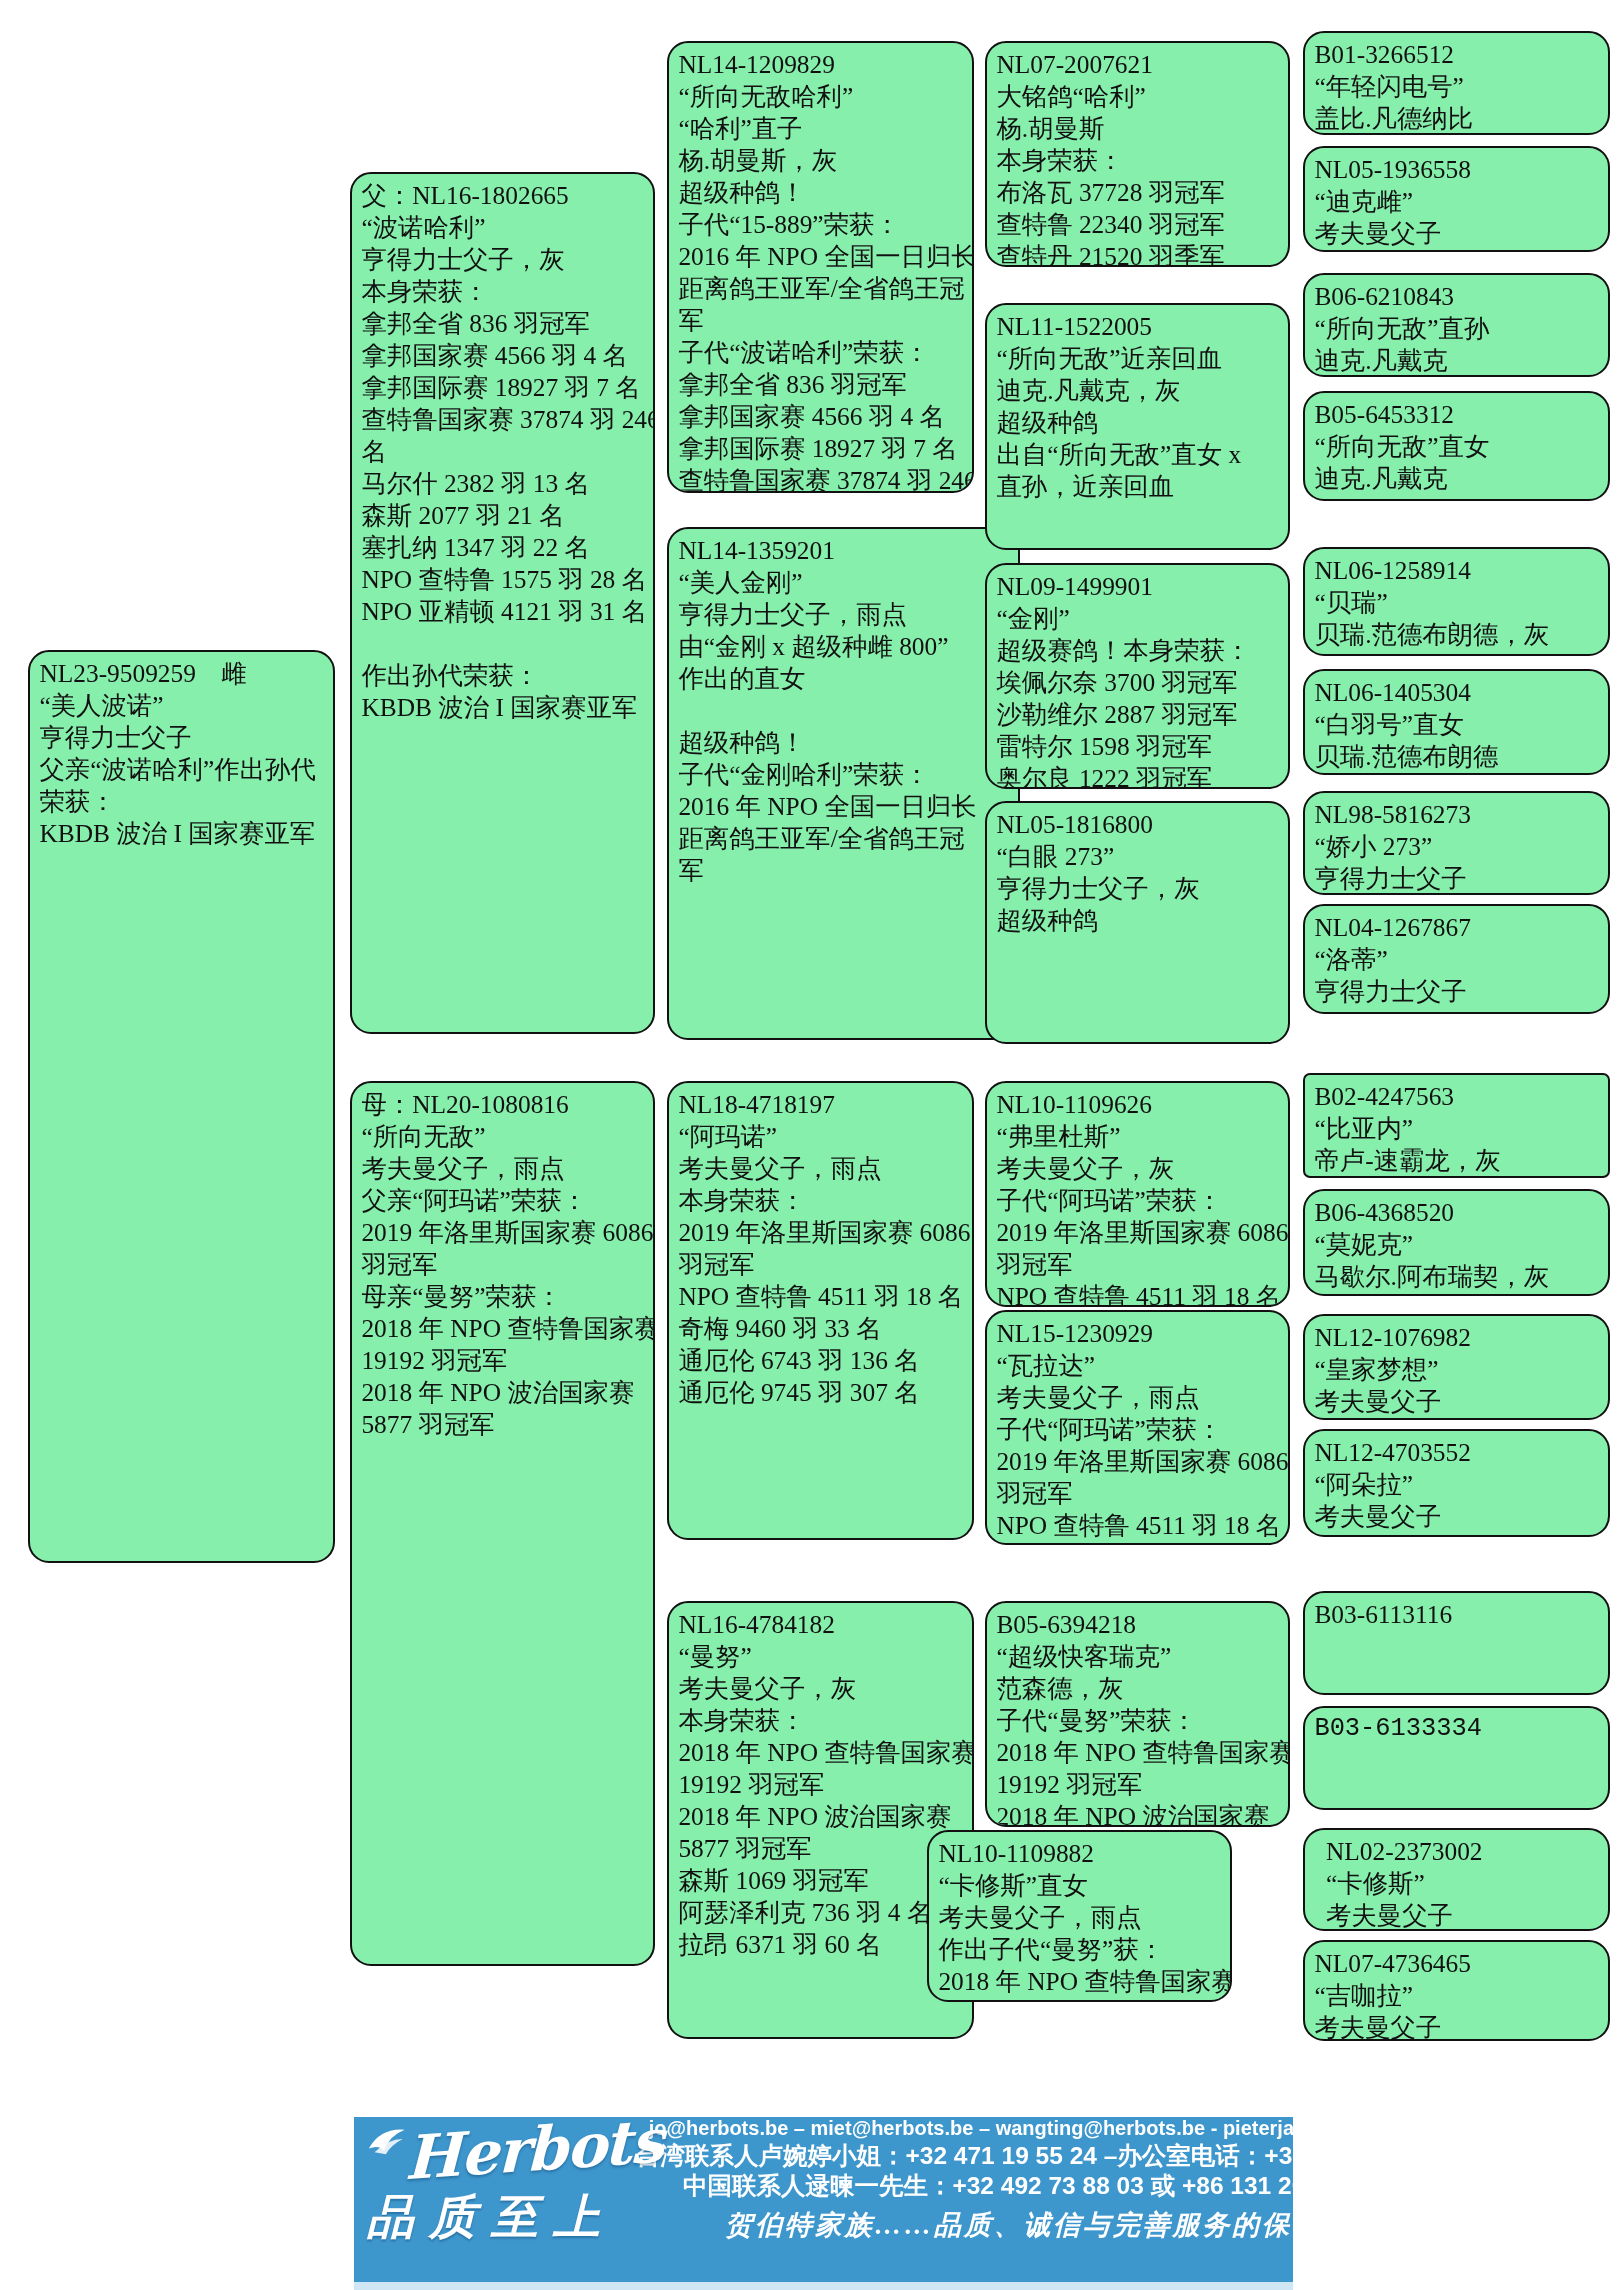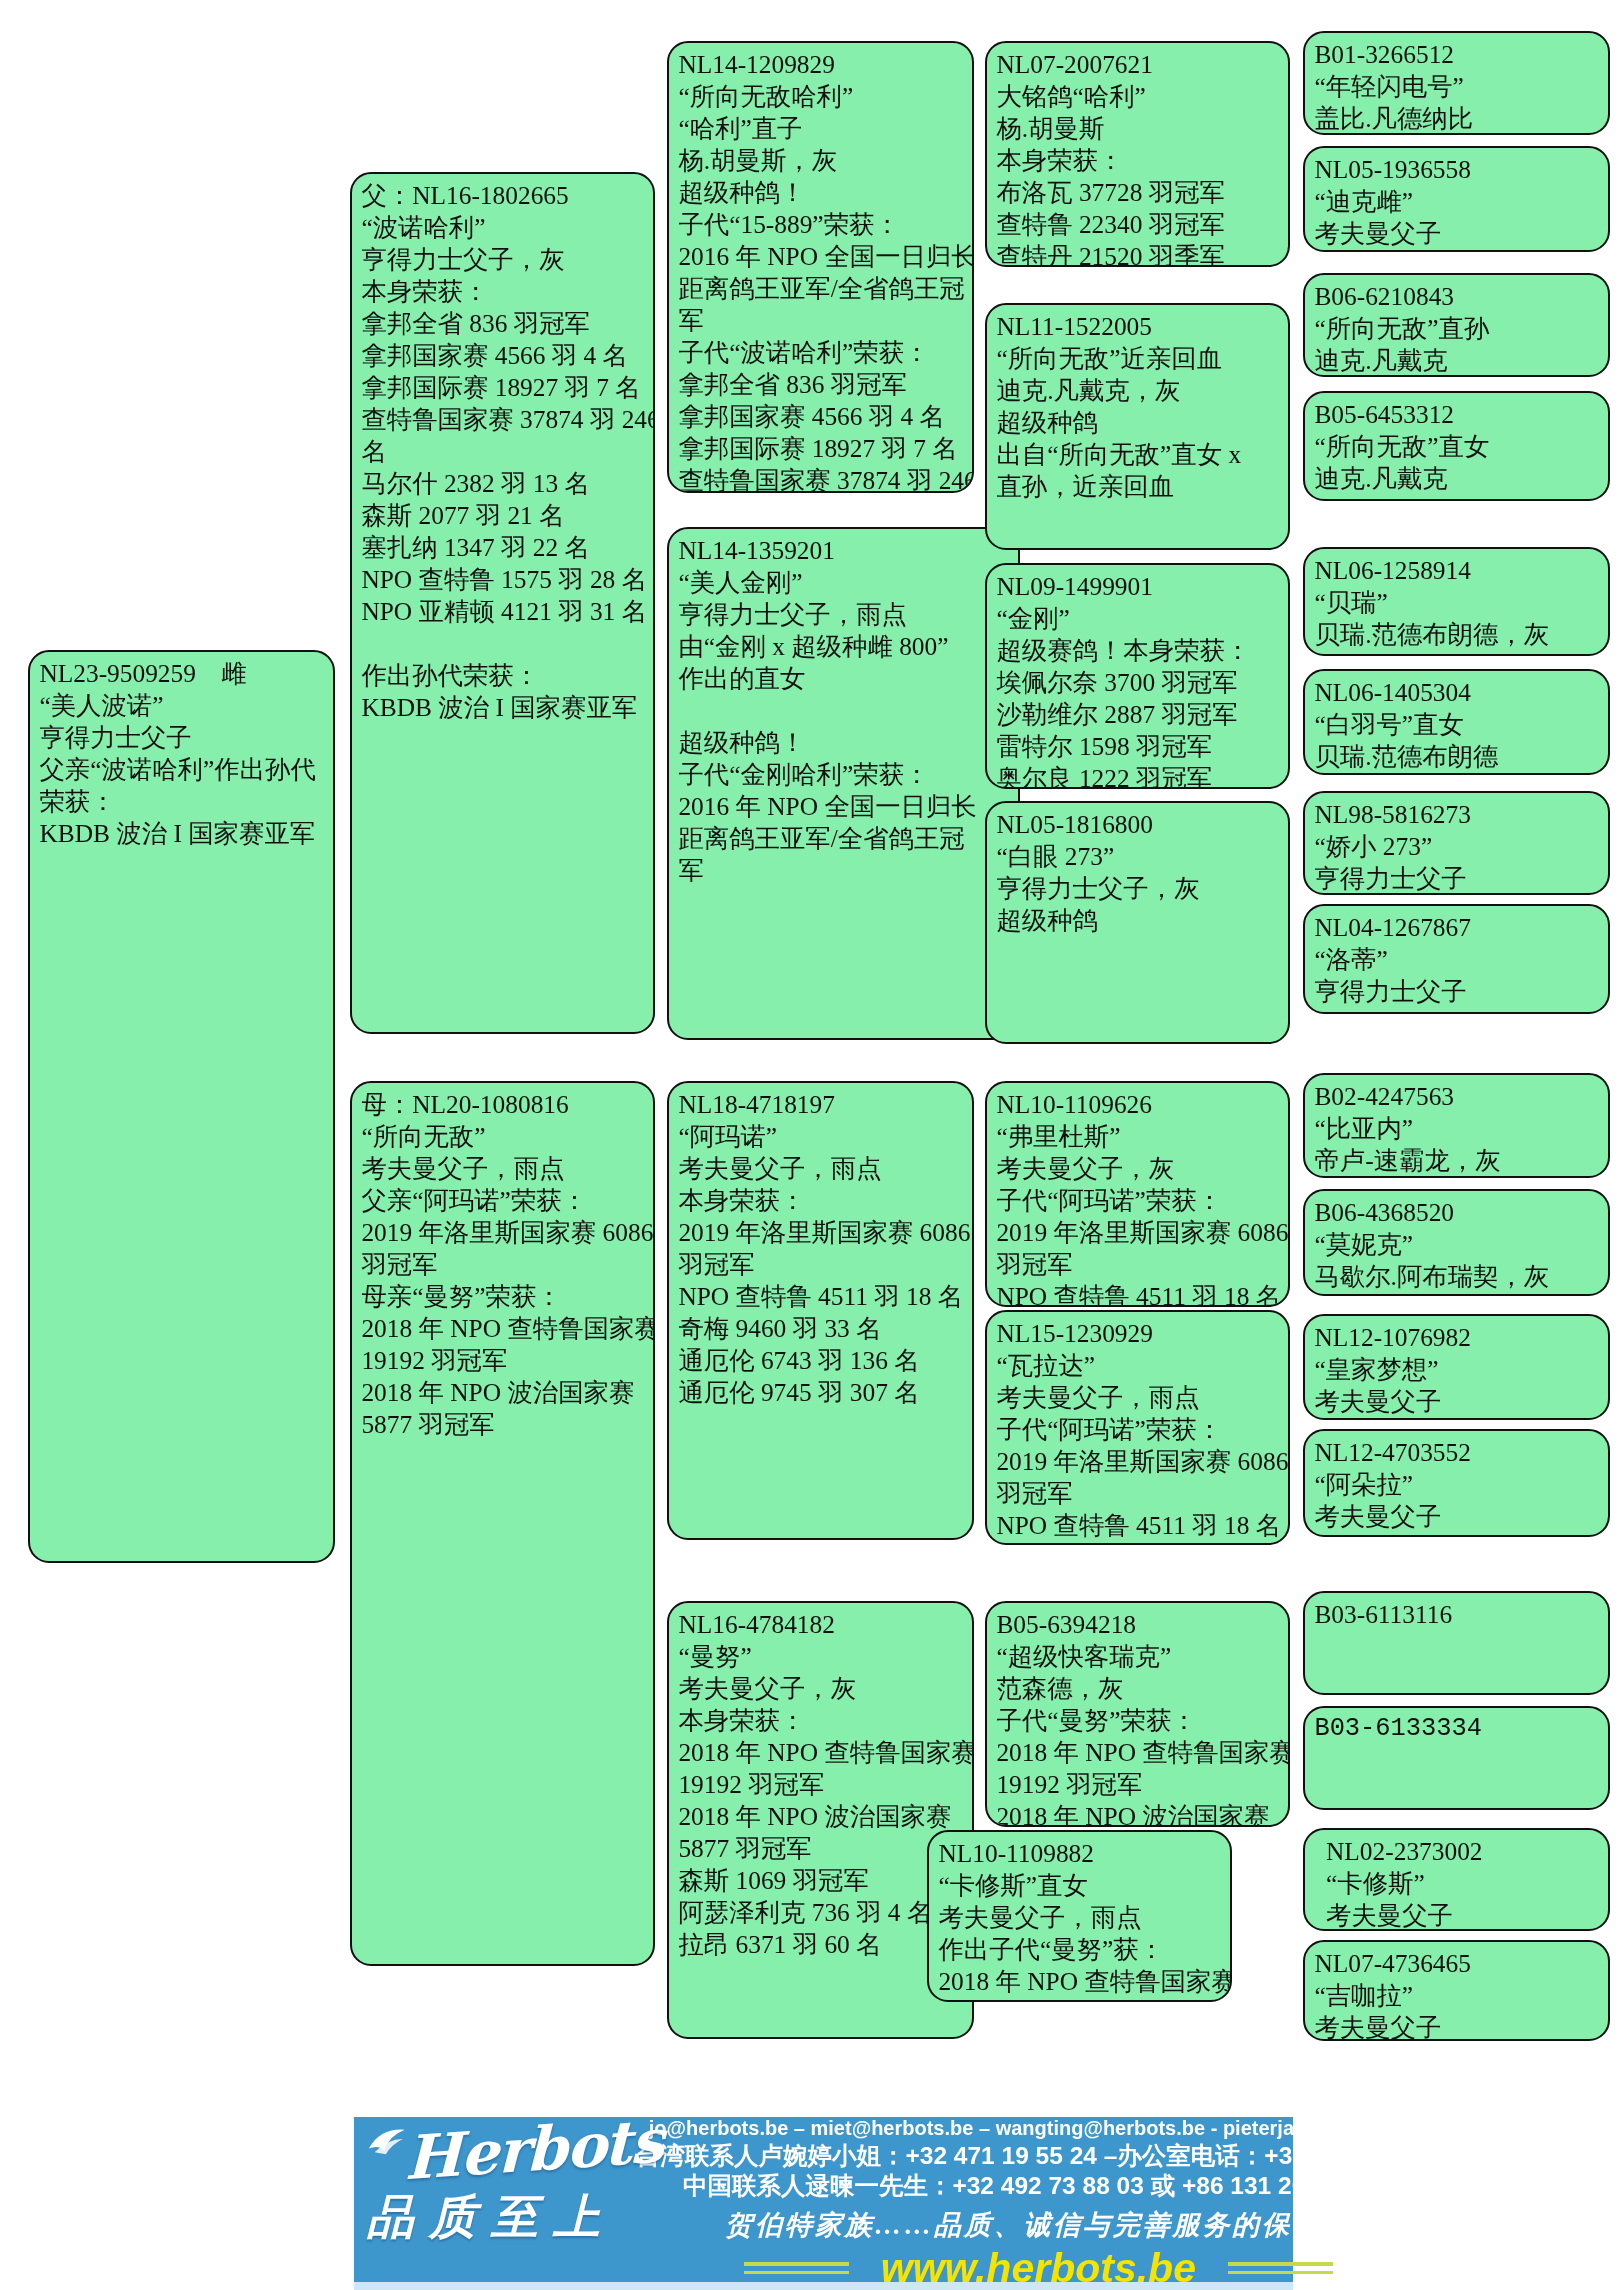--- a/index.html
+++ b/index.html
@@ -263,21 +263,21 @@
       <div class="pbox" style="left: 1303px; top: 791px; width: 307px; height: 104px;">
         <div class="pline">NL98-5816273</div>
         <div class="pline">“娇小 273”</div>
         <div class="pline">亨得力士父子</div>
       </div>
       <div class="pbox" style="left: 1303px; top: 904px; width: 307px; height: 110px;">
         <div class="pline">NL04-1267867</div>
         <div class="pline">“洛蒂”</div>
         <div class="pline">亨得力士父子</div>
       </div>
-      <div class="pbox" style="left: 1303px; top: 1073px; width: 307px; height: 105px;">
+      <div class="pbox" style="left: 1303px; top: 1073px; width: 307px; height: 105px; border-radius: 7px;">
         <div class="pline">B02-4247563</div>
         <div class="pline">“比亚内”</div>
         <div class="pline">帝卢-速霸龙，灰</div>
       </div>
       <div class="pbox" style="left: 1303px; top: 1189px; width: 307px; height: 107px;">
         <div class="pline">B06-4368520</div>
         <div class="pline">“莫妮克”</div>
         <div class="pline">马歇尔.阿布瑞契，灰</div>
       </div>
       <div class="pbox" style="left: 1303px; top: 1314px; width: 307px; height: 106px;">
@@ -319,21 +319,16 @@
         </span>
         <span id="logo-text">Herbots</span>
       </div>
       <div id="logo-sub">品质至上</div>
     </div>
     <div id="banner-right">
       <div id="banner-emails" class="banner-line">jo@herbots.be – miet@herbots.be – wangting@herbots.be - pieterjan@herbots.be</div>
       <div id="banner-tw" class="banner-line">台湾联系人卢婉婷小姐：+32 471 19 55 24 –办公室电话：+32 11 78 91 90</div>
       <div id="banner-cn" class="banner-line">中国联系人逯暕一先生：+32 492 73 88 03 或 +86 131 2015 0755</div>
       <div id="banner-slogan" class="banner-line">贺伯特家族……品质、诚信与完善服务的保证。</div>
-      <div id="website-row">
-        <span class="rule" style="border-top-color: rgb(198, 217, 74); border-bottom-color: rgb(198, 217, 74);"></span>
-        <span id="banner-website" style="color: rgb(245, 228, 0);">www.herbots.be</span>
-        <span class="rule" style="border-top-color: rgb(198, 217, 74); border-bottom-color: rgb(198, 217, 74);"></span>
-      </div>
     </div>
   </div>
 </div>
 
 
 </body></html>

